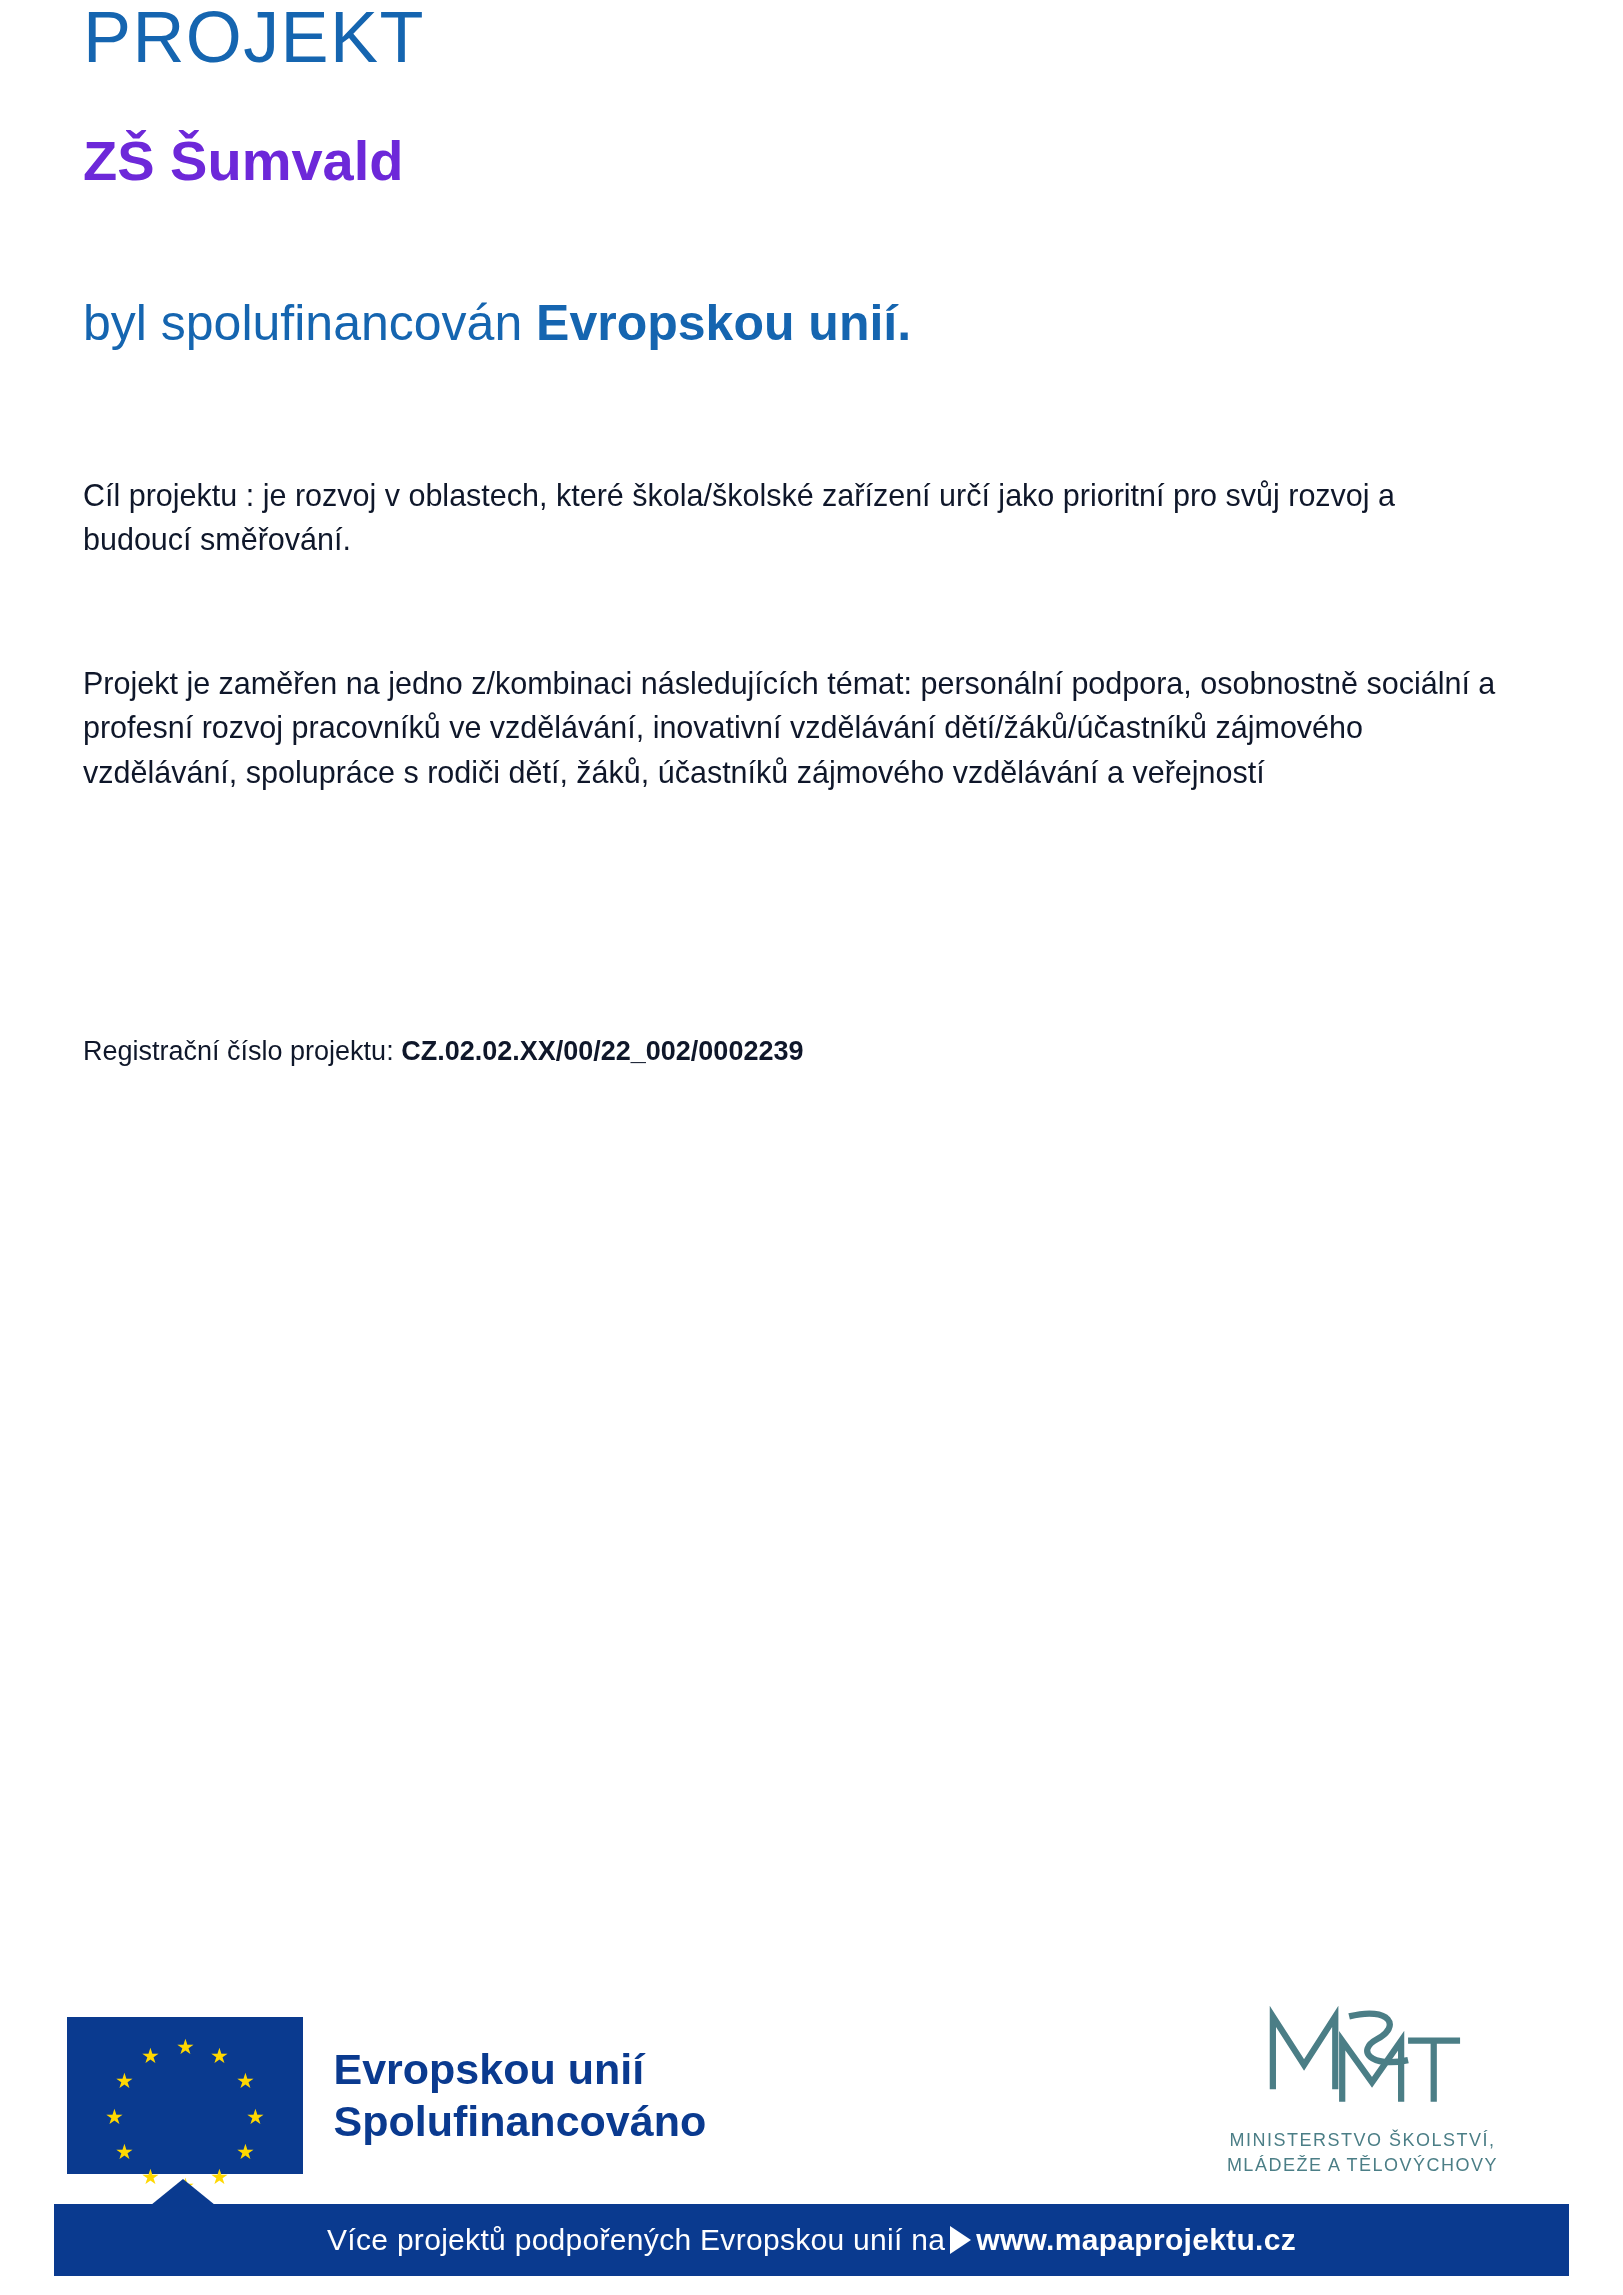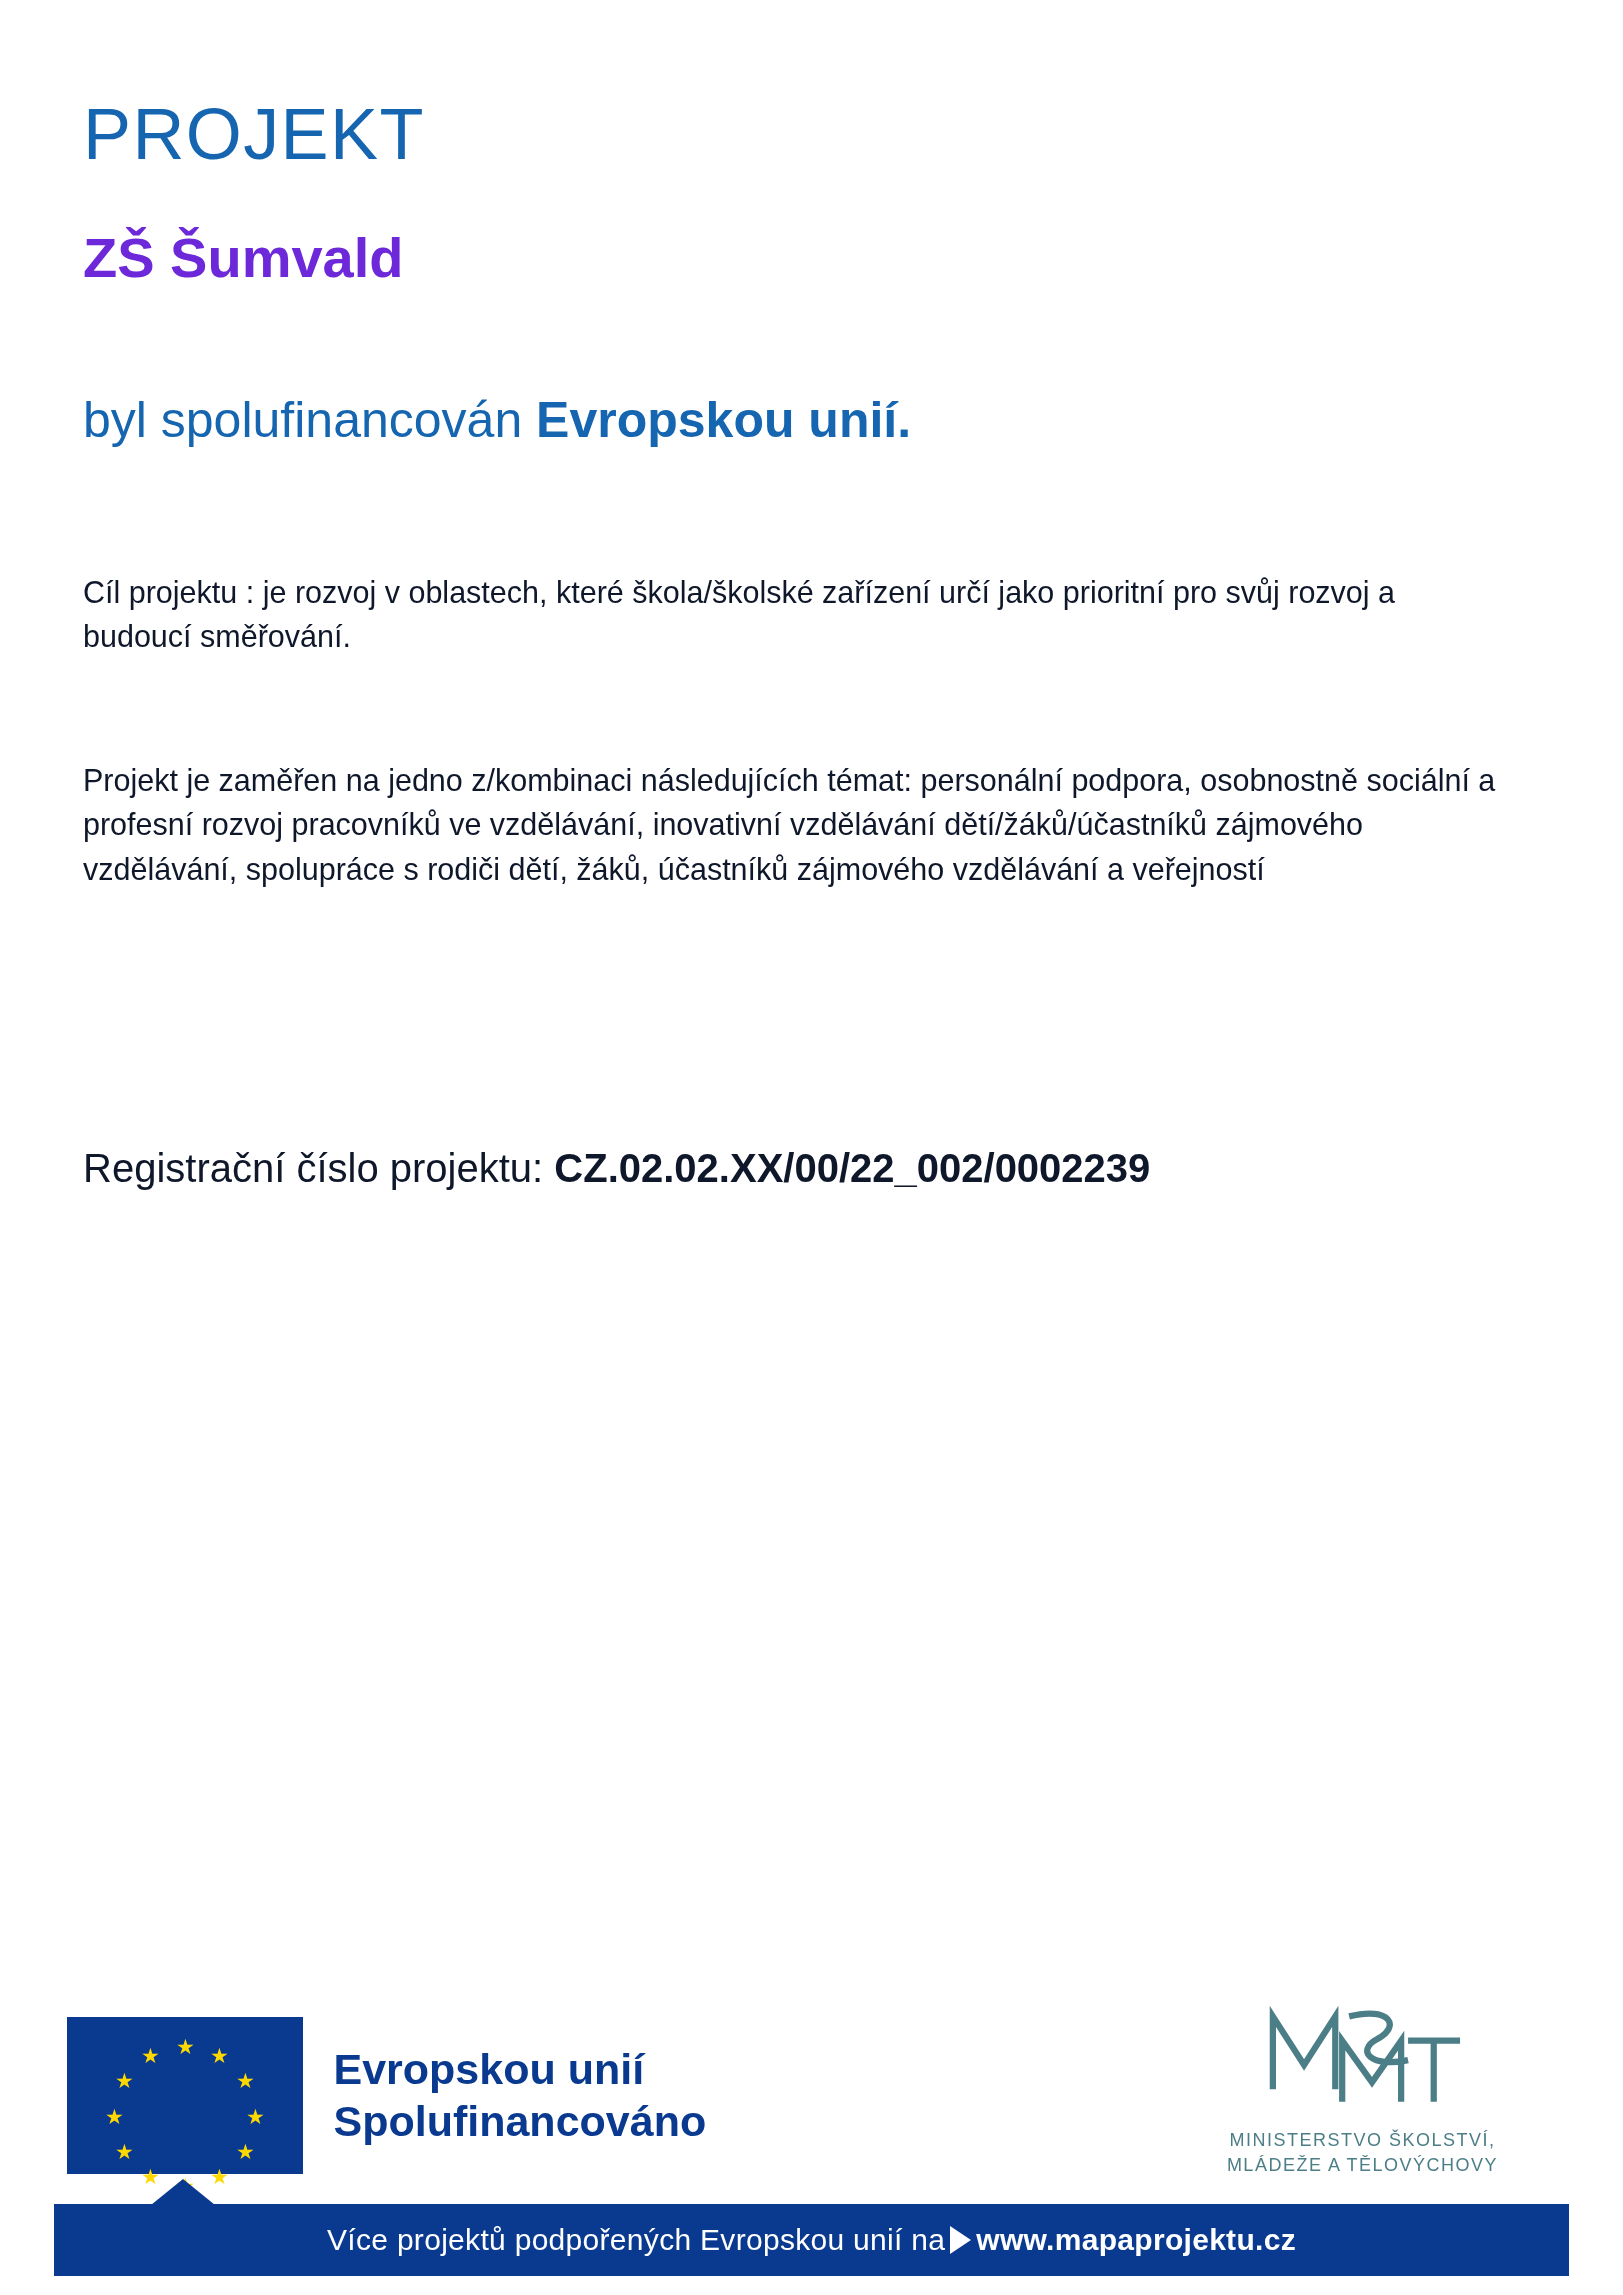--- a/index.html
+++ b/index.html
@@ -19,21 +19,20 @@
     position: relative;
     width: 1623px;
     height: 2295px;
     box-sizing: border-box;
     padding: 0 83px;
   }
 
   
   .projekt-heading {
     margin: 0;
-    padding-top: 97px;
     font-size: 72px;
     font-weight: 400;
     letter-spacing: 1.4px;
     color: #1565b0;
     line-height: 1.05;
   }
   .school-name {
     margin: 0;
     padding-top: 54px;
     font-size: 56px;
@@ -62,21 +61,21 @@
     max-width: 1429px;
   }
   .para-goal {
     padding-top: 90px;
   }
   .para-focus {
     padding-top: 69px;
   }
   .para-reg {
     padding-top: 208px;
-    font-size: 40px;
+    font-size: 27px;
   }
   .para-reg b {
     font-weight: bold;
   }
 
   
   .footer-logos {
     position: absolute;
     left: 0;
     right: 0;

